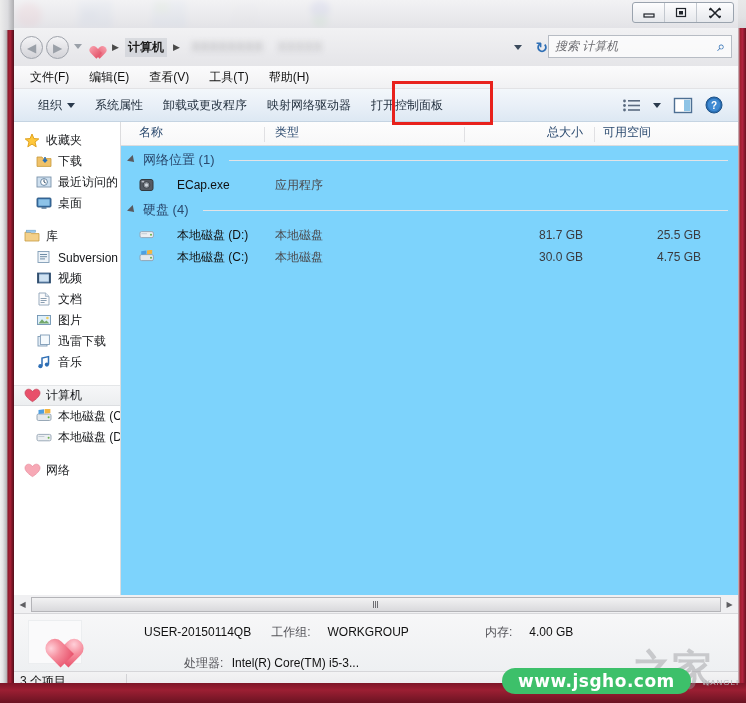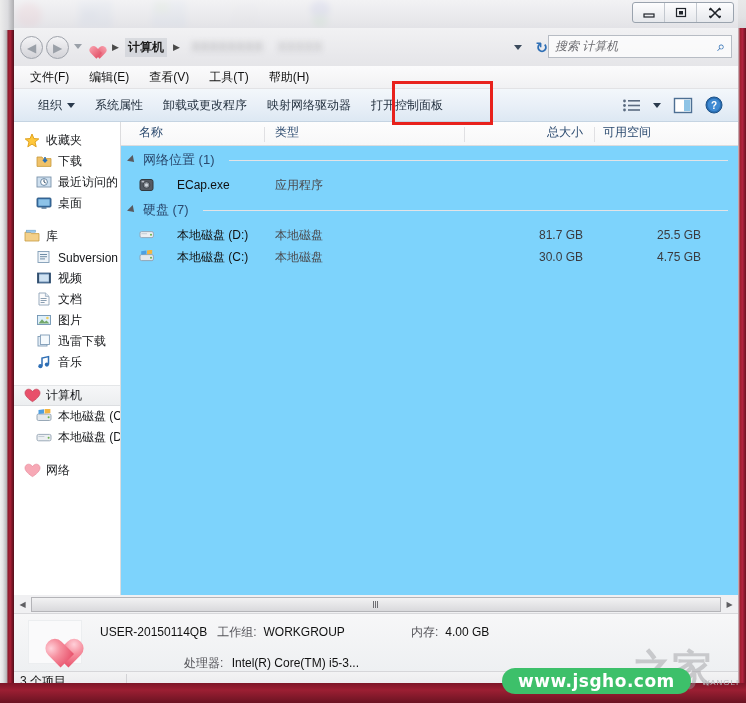--- a/index.html
+++ b/index.html
@@ -237,21 +237,21 @@
     background:#fafafb; border:1px solid #eceef0;
   }
   .heart-big { width:38px; height:34px; position:relative; }
   .heart-big::before, .heart-big::after {
     content:""; position:absolute; top:2px; width:19px; height:27px; border-radius:19px 19px 0 0;
     background: radial-gradient(circle at 35% 25%, #ffd0d9 0%, #f6909f 40%, #e8506a 100%);
   }
   .heart-big::before { left:19px; transform: rotate(45deg); transform-origin: 0 100%; }
   .heart-big::after  { left:19px; transform: rotate(-45deg); transform-origin: 100% 100%; }
   .det-text { margin-left:18px; padding-top:3px; font-size:12px; color:#111; line-height:19px; }
-  .det-l1 { display:flex; gap:2px; align-items:baseline; }
+  .det-l1 { display:flex; gap:12px; align-items:baseline;margin-left:44px; }
   .det-label { color:#55555a; }
   .det-val { color:#111; }
   .det-pcname { color:#111; margin-right:8px; }
   .det-mem { margin-left:64px; }
   .det-l2 { margin-top:12px; padding-left:84px; }
 
   
   .statusbar {
     position:absolute; left:14px; top:671px; width:724px; height:19px;
     background: linear-gradient(180deg,#f3f3f4,#e8e8ea);
@@ -586,21 +586,21 @@
             </span>
             <span>ECap.exe</span>
           </span>
           <span class="r-type">应用程序</span>
           <span class="r-size"></span>
           <span class="r-free"></span>
         </div>
 
         <div class="grouphdr">
           <span class="gtri"></span>
-          <span class="gtext">硬盘 (7)</span>
+          <span class="gtext">硬盘 (4)</span>
           <span class="gline"></span>
         </div>
         <div class="row">
           <span class="r-name">
             <span class="r-ic">
               <svg width="16" height="13" viewBox="0 0 16 13">
                   <rect x="1" y="3.6" width="13.4" height="6" rx="1.5" fill="#eceff2" stroke="#93a3b2" stroke-width=".9"></rect>
                   <rect x="2.4" y="5.2" width="5.6" height="1" fill="#c3ccd5"></rect>
                   <circle cx="12" cy="6.8" r="1" fill="#6ab04c"></circle>
                 </svg>

